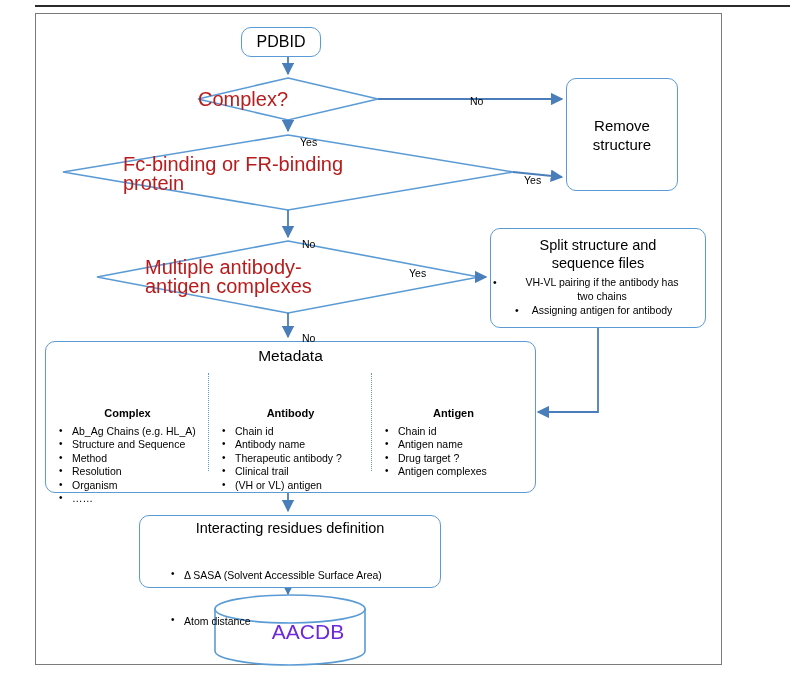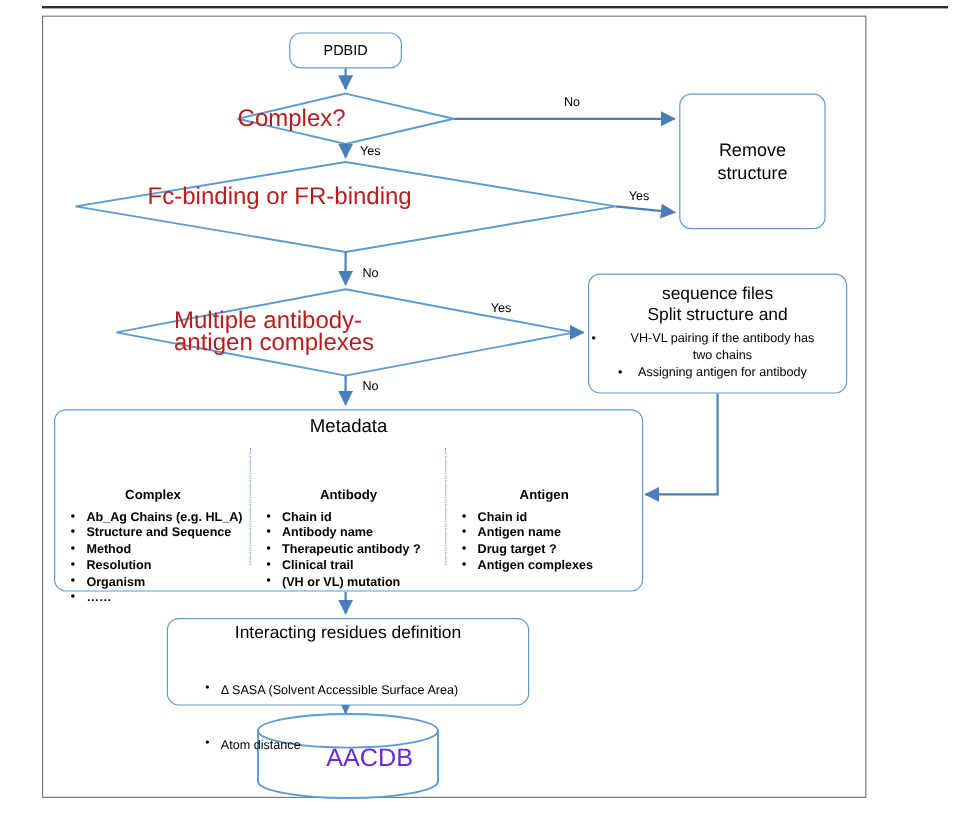--- a/index.html
+++ b/index.html
@@ -56,29 +56,30 @@
     display: flex;
     align-items: center;
     justify-content: center;
     text-align: center;
   }
   .edge-label {
     position: absolute;
     font-size: 10.5px;
     color: #000000;
     white-space: nowrap;
+    margin-top: 16px;
   }
 
   
   #pdbid {
-    left: 241px; top: 27px; width: 94px; height: 30px;
-    font-size: 12px;
+    left: 241px; top: 27px; width: 80px; height: 30px;
+    font-size: 16px;
   }
   #remove-structure {
-    left: 566px; top: 78px; width: 122px; height: 113px;
+    left: 566px; top: 78px; width: 112px; height: 113px;
     font-size: 15px; line-height: 19px;
   }
   #split-box {
     left: 490px; top: 228px; width: 216px; height: 100px;
   }
   #split-title {
     font-size: 14.5px; text-align: center; line-height: 18px;
     padding-top: 7px;
   }
   #split-list {
@@ -109,21 +110,21 @@
     content: ""; position: absolute; right: 0; top: 2px; bottom: 12px;
     border-right: 1.5px dotted #5B9BD5;
   }
   .meta-head {
     font-size: 11px; font-weight: bold; text-align: center; margin-bottom: 6px; margin-top: 36px;
   }
   .meta-list {
     margin: 0; padding-left: 22px; font-size: 10.5px; line-height: 13.4px;
     list-style: none;
   }
-  .meta-list li { position: relative; font-weight: bold; }
+  .meta-list li { position: relative; }
   .meta-list li::before {
     content: "\2022"; position: absolute; left: -13px; top: -1px; font-size: 10px;
   }
 
   #residues-box {
     left: 139px; top: 515px; width: 302px; height: 73px;
   }
   #residues-title {
     font-size: 14.5px; text-align: center; padding-top: 4px;
   }
@@ -214,22 +215,22 @@
 
   <div id="remove-structure" class="node rounded-box center-text">
     <div>
       <div>Remove</div>
       <div>structure</div>
     </div>
   </div>
 
   <div id="split-box" class="node rounded-box">
     <div id="split-title">
+      <div>Split structure and</div>
       <div>sequence files</div>
-      <div>Split structure and</div>
     </div>
     <ul id="split-list">
       <li>
         <span class="bullet">•</span>
         <span>VH-VL pairing if  the antibody has</span><br>
         <span>two chains</span>
       </li>
       <li>
         <span class="bullet">•</span>
         <span>Assigning antigen for antibody</span>
@@ -253,21 +254,21 @@
         </ul>
       </div>
 
       <div class="meta-col divided">
         <div class="meta-head">Antibody</div>
         <ul class="meta-list">
           <li>Chain id</li>
           <li>Antibody name</li>
           <li>Therapeutic antibody ?</li>
           <li>Clinical trail</li>
-          <li>(VH or VL) mutation</li>
+          <li>(VH or VL) antigen</li>
         </ul>
       </div>
 
       <div class="meta-col">
         <div class="meta-head">Antigen</div>
         <ul class="meta-list">
           <li>Chain id</li>
           <li>Antigen name</li>
           <li>Drug target ?</li>
           <li>Antigen complexes</li>
@@ -282,20 +283,21 @@
     <ul id="residues-list">
       <li>Δ SASA (Solvent Accessible Surface Area)</li>
       <li>Atom distance</li>
     </ul>
   </div>
 
   <div class="diamond-text" id="complex-text">Complex?</div>
 
   <div class="diamond-text" id="fc-text">
     <div>Fc-binding  or FR-binding</div>
+    <div>protein</div>
   </div>
 
   <div class="diamond-text" id="multi-text">
     <div>Multiple  antibody-</div>
     <div>antigen complexes</div>
   </div>
 
   <div id="aacdb-label">AACDB</div>
 
   <div class="edge-label" style="left:470px; top:79px;">No</div>

